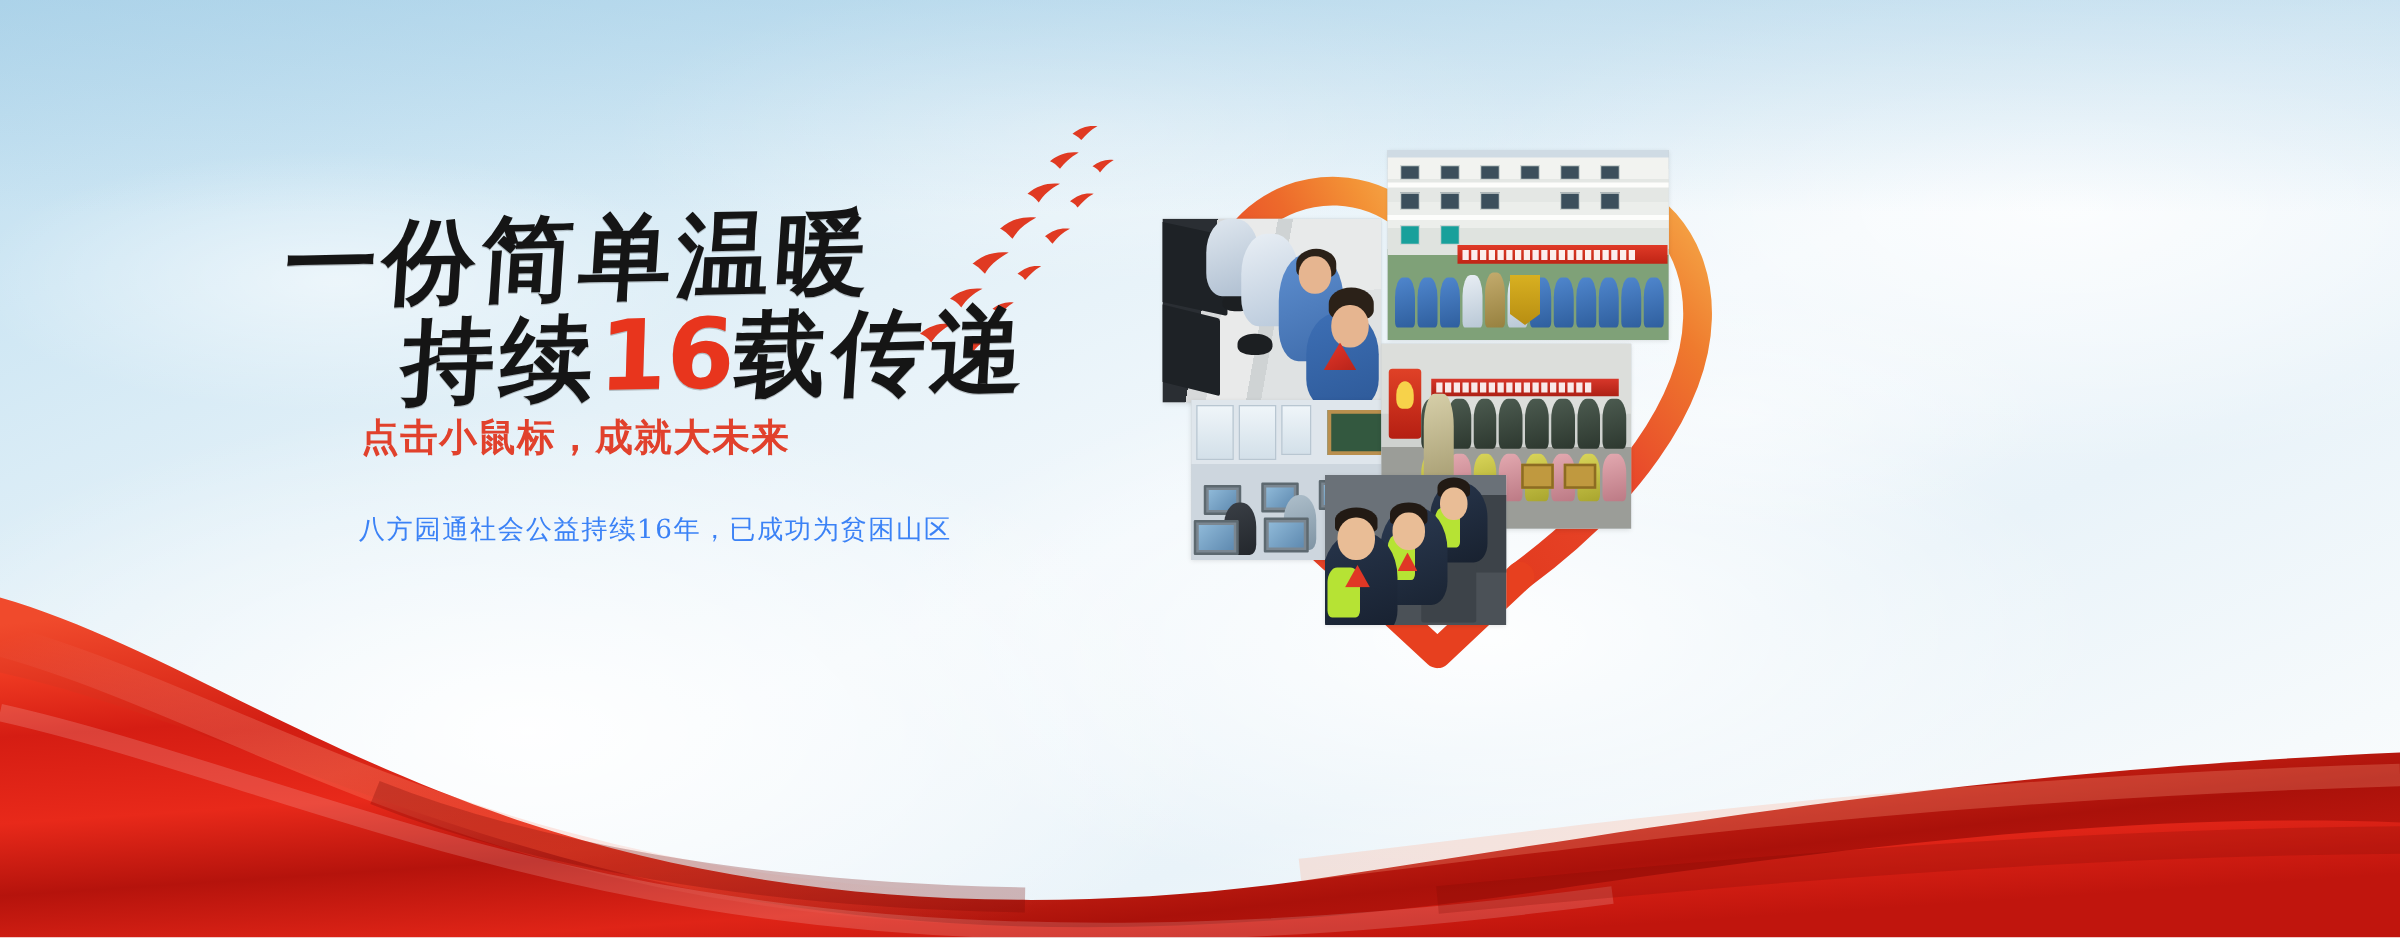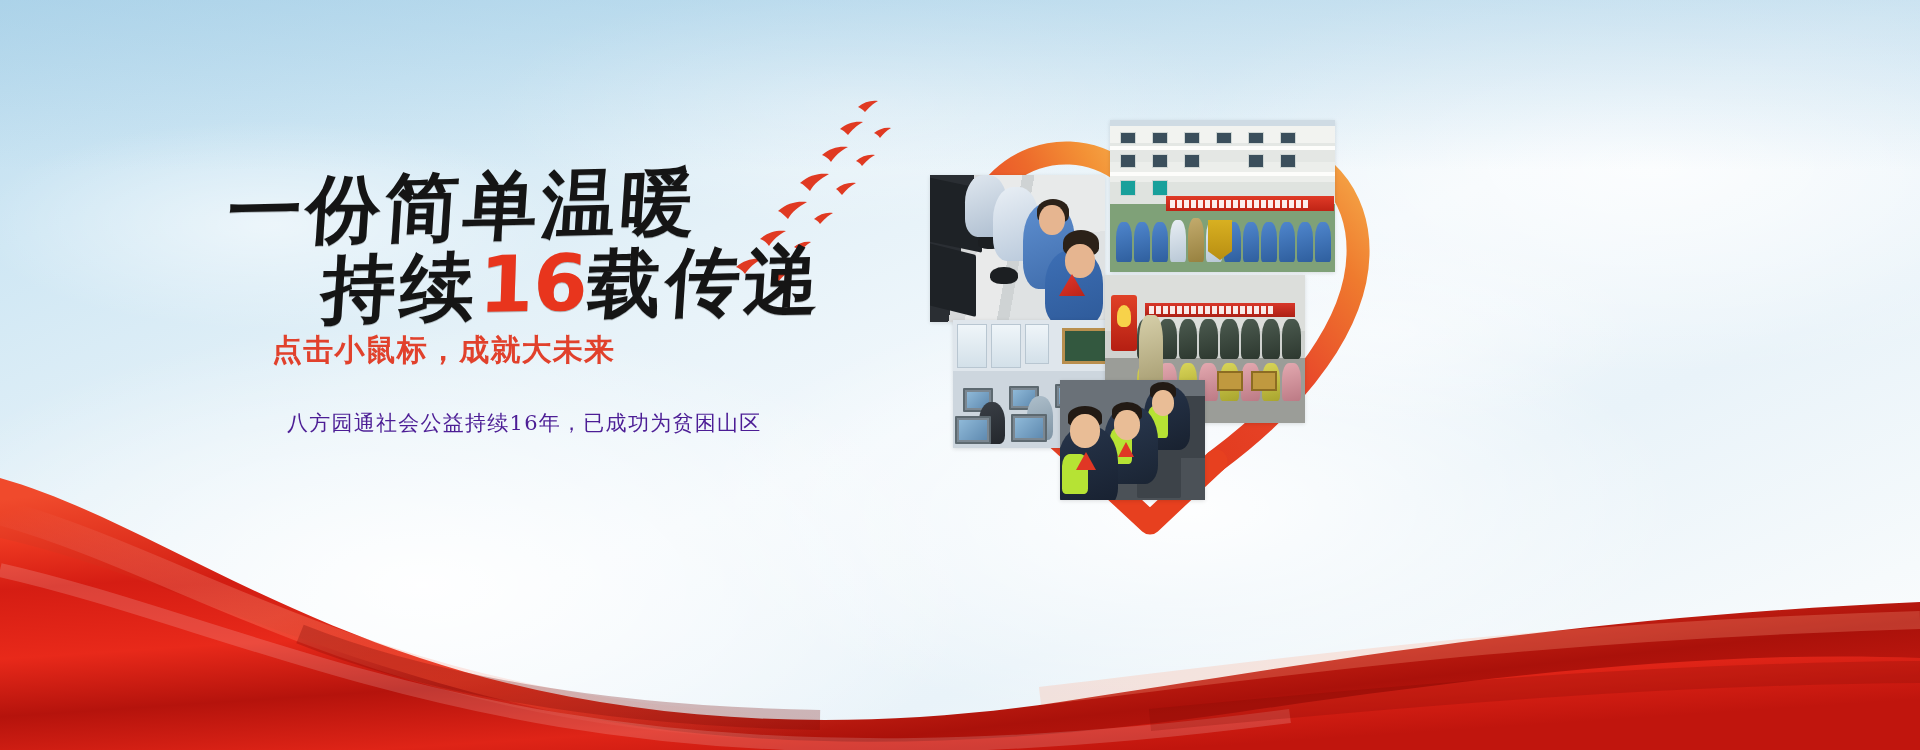--- a/index.html
+++ b/index.html
@@ -64,36 +64,36 @@
     color:#e8351d;
     font-family:"DejaVu Sans","Liberation Sans",sans-serif;
     font-weight:700;
     font-size:78px;
     letter-spacing:0;
     display:inline-block;
     transform:skewX(2deg);
   }
 
   .subline {
-    position:absolute; left:272px;
+    position:absolute; left:289px;
     font-family:"DejaVu Sans","Liberation Sans",sans-serif;
     font-weight:700;
     font-size:30px;
     color:#e1412c;
     letter-spacing:.04em;
     white-space:nowrap;
   }
   .subline-1 { top:330px; }
   .subline-2 { top:370px; }
 
   .body-line {
     position:absolute; left:287px;
     font-family:"DejaVu Serif","Liberation Serif",serif;
     font-size:21px;
-    color:#4c1d95;
+    color:#3b82f6;
     letter-spacing:.06em;
     white-space:nowrap;
   }
   .body-1 { top:409px; }
   .body-2 { top:442px; }
 
   
   .birds { position:absolute; left:690px; top:85px; width:230px; height:240px; }
   .birds svg { width:100%; height:100%; display:block; }
 

